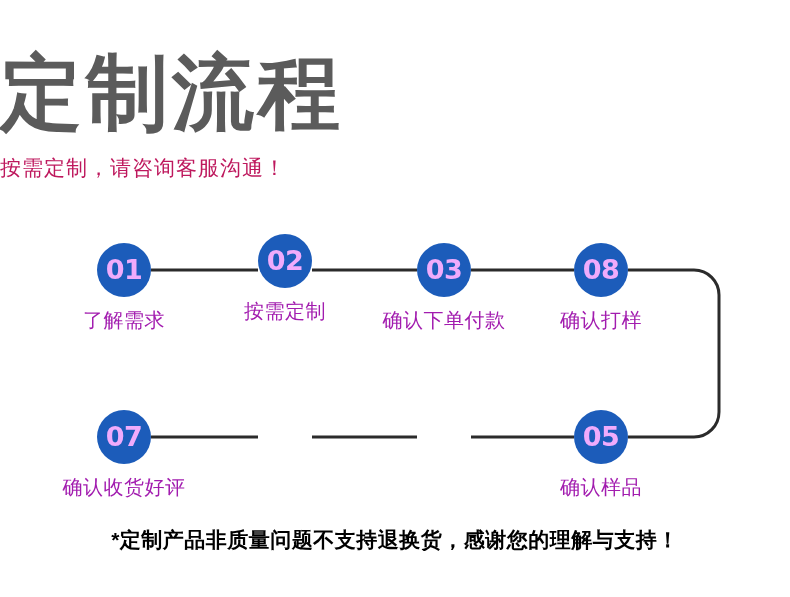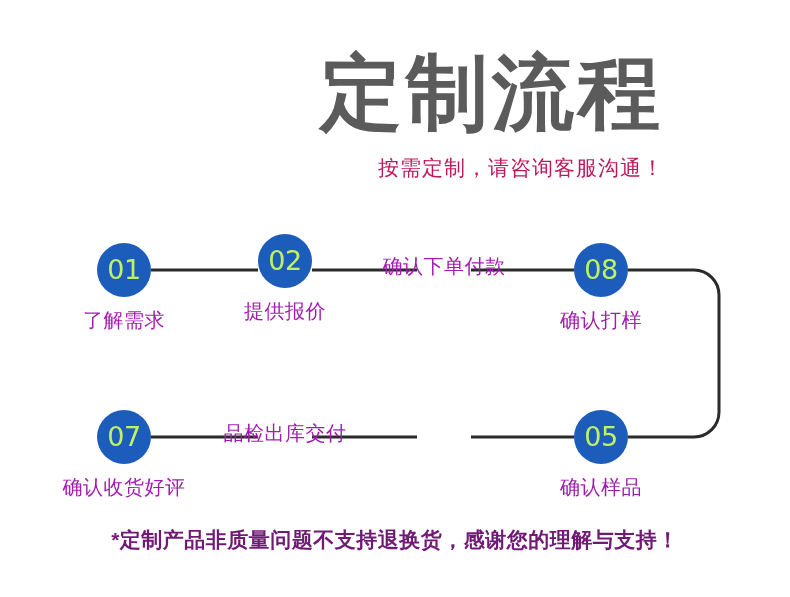--- a/index.html
+++ b/index.html
@@ -22,21 +22,21 @@
     height: 597px;
     background: #ffffff;
   }
 
   
   .header-block {
     position: absolute;
     top: 0;
     left: 0;
     width: 664px;
-    text-align: right;
+    text-align: left;
   }
 
   .page-title {
     margin: 0;
     padding-top: 52px;
     font-size: 82px;
     line-height: 1.0;
     font-weight: 900;
     color: #5b5b5b;
     letter-spacing: 4px;
@@ -87,23 +87,23 @@
     margin-left: -70px;
     text-align: center;
   }
 
   .step-circle {
     width: 54px;
     height: 54px;
     margin: 0 auto;
     border-radius: 50%;
     background: #1c5cba;
-    color: #bef264;
+    color: #f0abfc;
     font-size: 27px;
-    font-weight: 400;
+    font-weight: 700;
     line-height: 54px;
     text-align: center;
     letter-spacing: -0.5px;
     font-family: "DejaVu Sans", "Liberation Sans", sans-serif;
     position: relative;
     z-index: 3;
   }
 
   .step-label {
     margin-top: 11px;
@@ -117,21 +117,21 @@
   
   .footer-note {
     position: absolute;
     top: 527px;
     left: 0;
     width: 790px;
     text-align: center;
     font-size: 21px;
     line-height: 1.2;
     font-weight: 700;
-    color: #701a75;
+    color: #000000;
     letter-spacing: 0.5px;
     white-space: nowrap;
   }
 </style>
 </head>
 <body>
 
 <div id="flow-page">
 
   <div class="header-block">
@@ -156,39 +156,39 @@
 
     <div class="flow-nodes">
 
       <div class="step" style="left:124px; top:13px;">
         <div class="step-circle">01</div>
         <div class="step-label">了解需求</div>
       </div>
 
       <div class="step" style="left:285px; top:4px;">
         <div class="step-circle">02</div>
-        <div class="step-label">提供报价</div>
+        <div class="step-label">按需定制</div>
       </div>
 
       <div class="step" style="left:444px; top:13px;">
+        <div class="step-circle">03</div>
         <div class="step-label">确认下单付款</div>
       </div>
 
       <div class="step" style="left:601px; top:13px;">
         <div class="step-circle">08</div>
         <div class="step-label">确认打样</div>
       </div>
 
       <div class="step" style="left:124px; top:180px;">
         <div class="step-circle">07</div>
         <div class="step-label">确认收货好评</div>
       </div>
 
       <div class="step" style="left:285px; top:180px;">
-        <div class="step-label">品检出库交付</div>
       </div>
 
 
       <div class="step" style="left:601px; top:180px;">
         <div class="step-circle">05</div>
         <div class="step-label">确认样品</div>
       </div>
 
     </div>
   </div>

